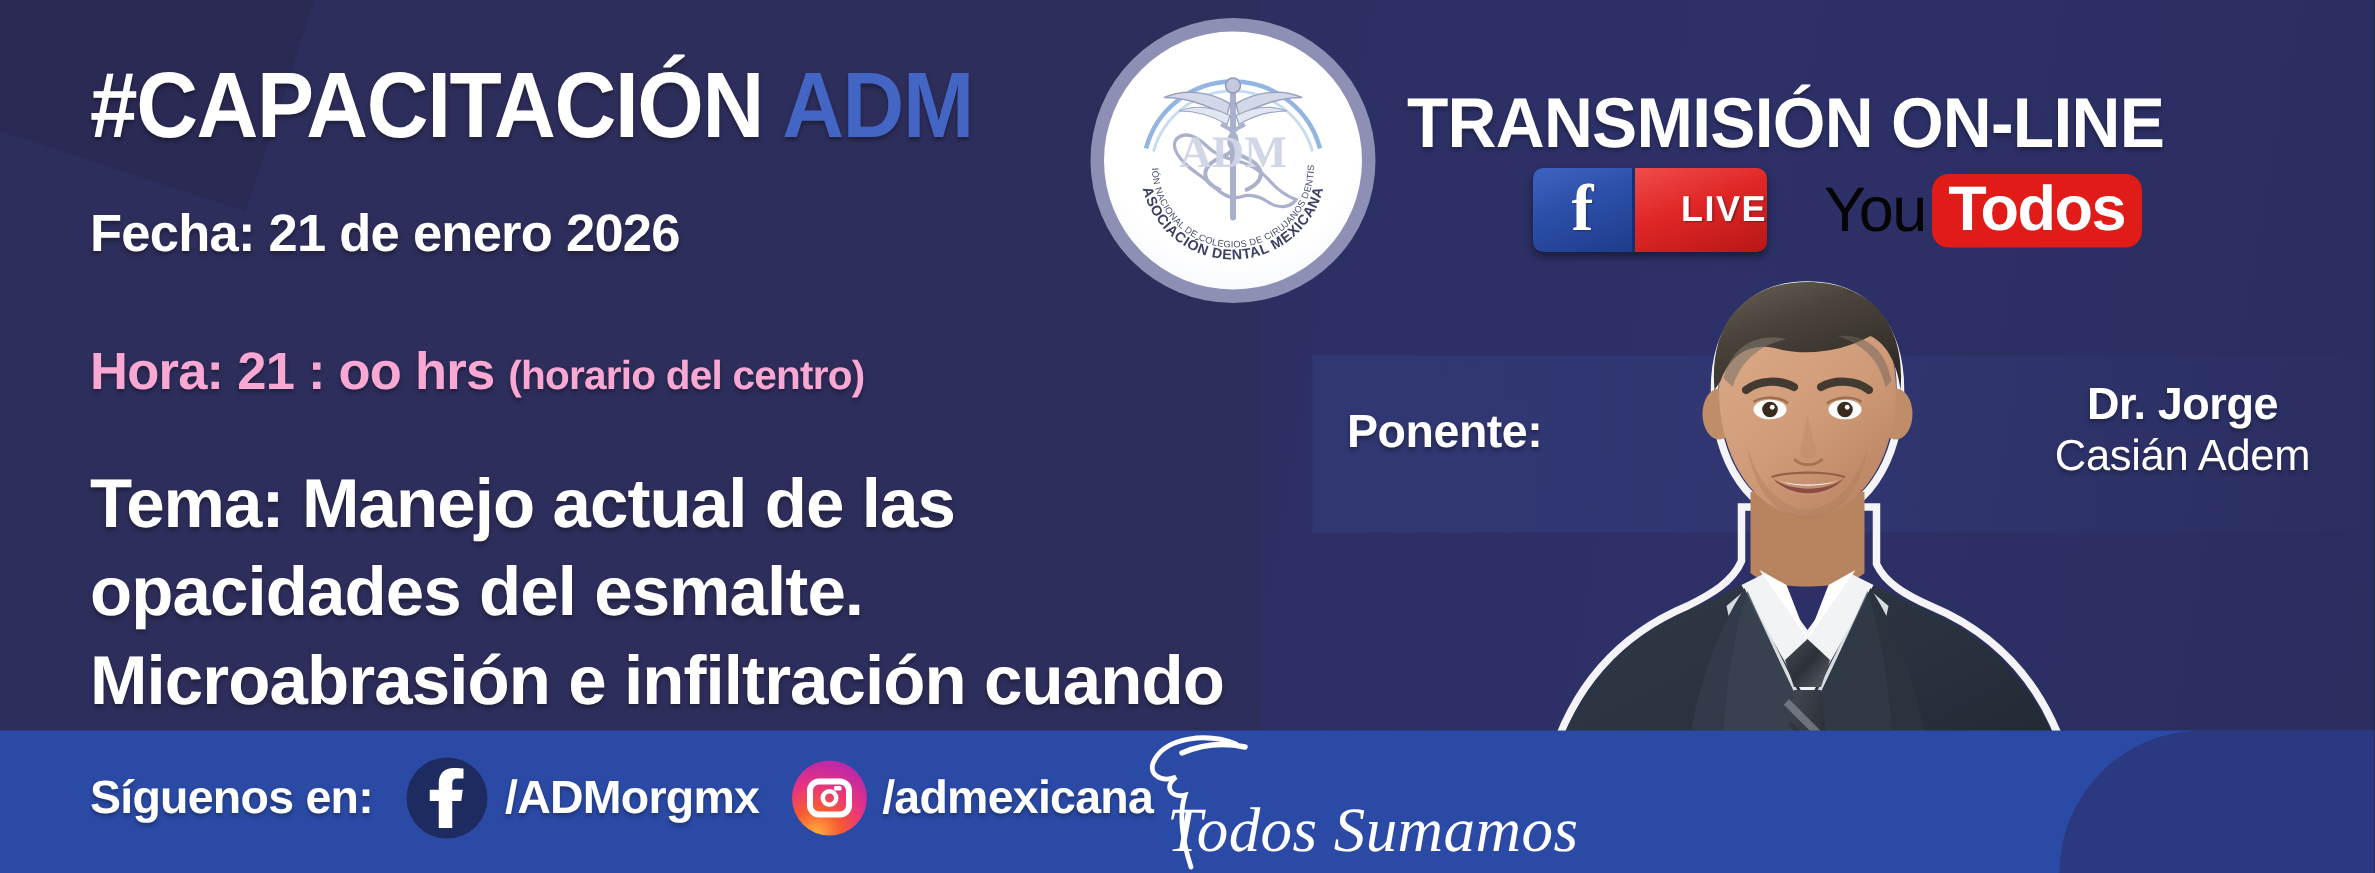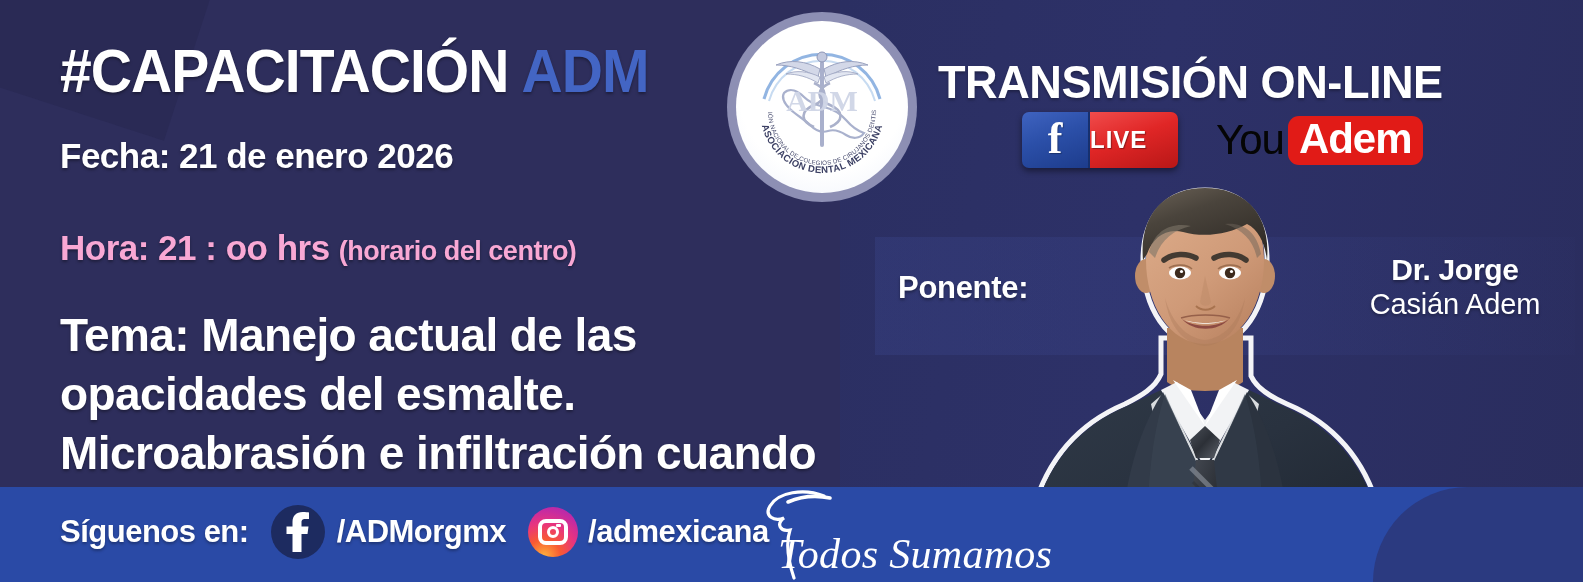--- a/index.html
+++ b/index.html
@@ -139,21 +139,21 @@
     border-right:2px solid #16306f;
   }
   .fblive .fbox span{
     color:#fff;font-size:44px;font-weight:bold;line-height:1;
     font-family:"Liberation Serif",serif;margin-top:-3px;
     text-shadow:1px 1px 1px rgba(0,0,0,.3);
   }
   .fblive .livebox{
     width:88px;background:linear-gradient(160deg,#f04c4c 0%,#e02626 45%,#b81717 100%);
     border-radius:0 7px 7px 0;
-    display:flex;align-items:center;justify-content:flex-start;
+    display:flex;align-items:center;justify-content:flex-end;
   }
   .fblive .livebox span{
     color:#fff;font-size:24px;font-weight:bold;letter-spacing:1px;
     text-shadow:1px 1px 1px rgba(0,0,0,.35);
   }
 
   .youtube{display:flex;align-items:center;gap:4px;height:56px;}
   .youtube .you{
     color:#050505;font-size:42px;font-weight:normal;letter-spacing:-1px;
     font-family:"Liberation Sans",sans-serif;line-height:1;
@@ -272,21 +272,21 @@
       <div class="fbox">
         <span>f</span>
       </div>
       <div class="livebox">
         <span>LIVE</span>
       </div>
     </div>
 
     <div class="youtube">
       <span class="you">You</span>
-      <span class="tube">Adem</span>
+      <span class="tube">Todos</span>
     </div>
   </div>
 
   <div class="ponente">Ponente:</div>
 
   <div class="photo">
     <svg width="380" height="414" viewBox="0 0 380 414">
       <defs>
         <linearGradient id="suit" x1="0" y1="0" x2="1" y2="1">
           <stop offset="0%" stop-color="#2f3947"></stop>

